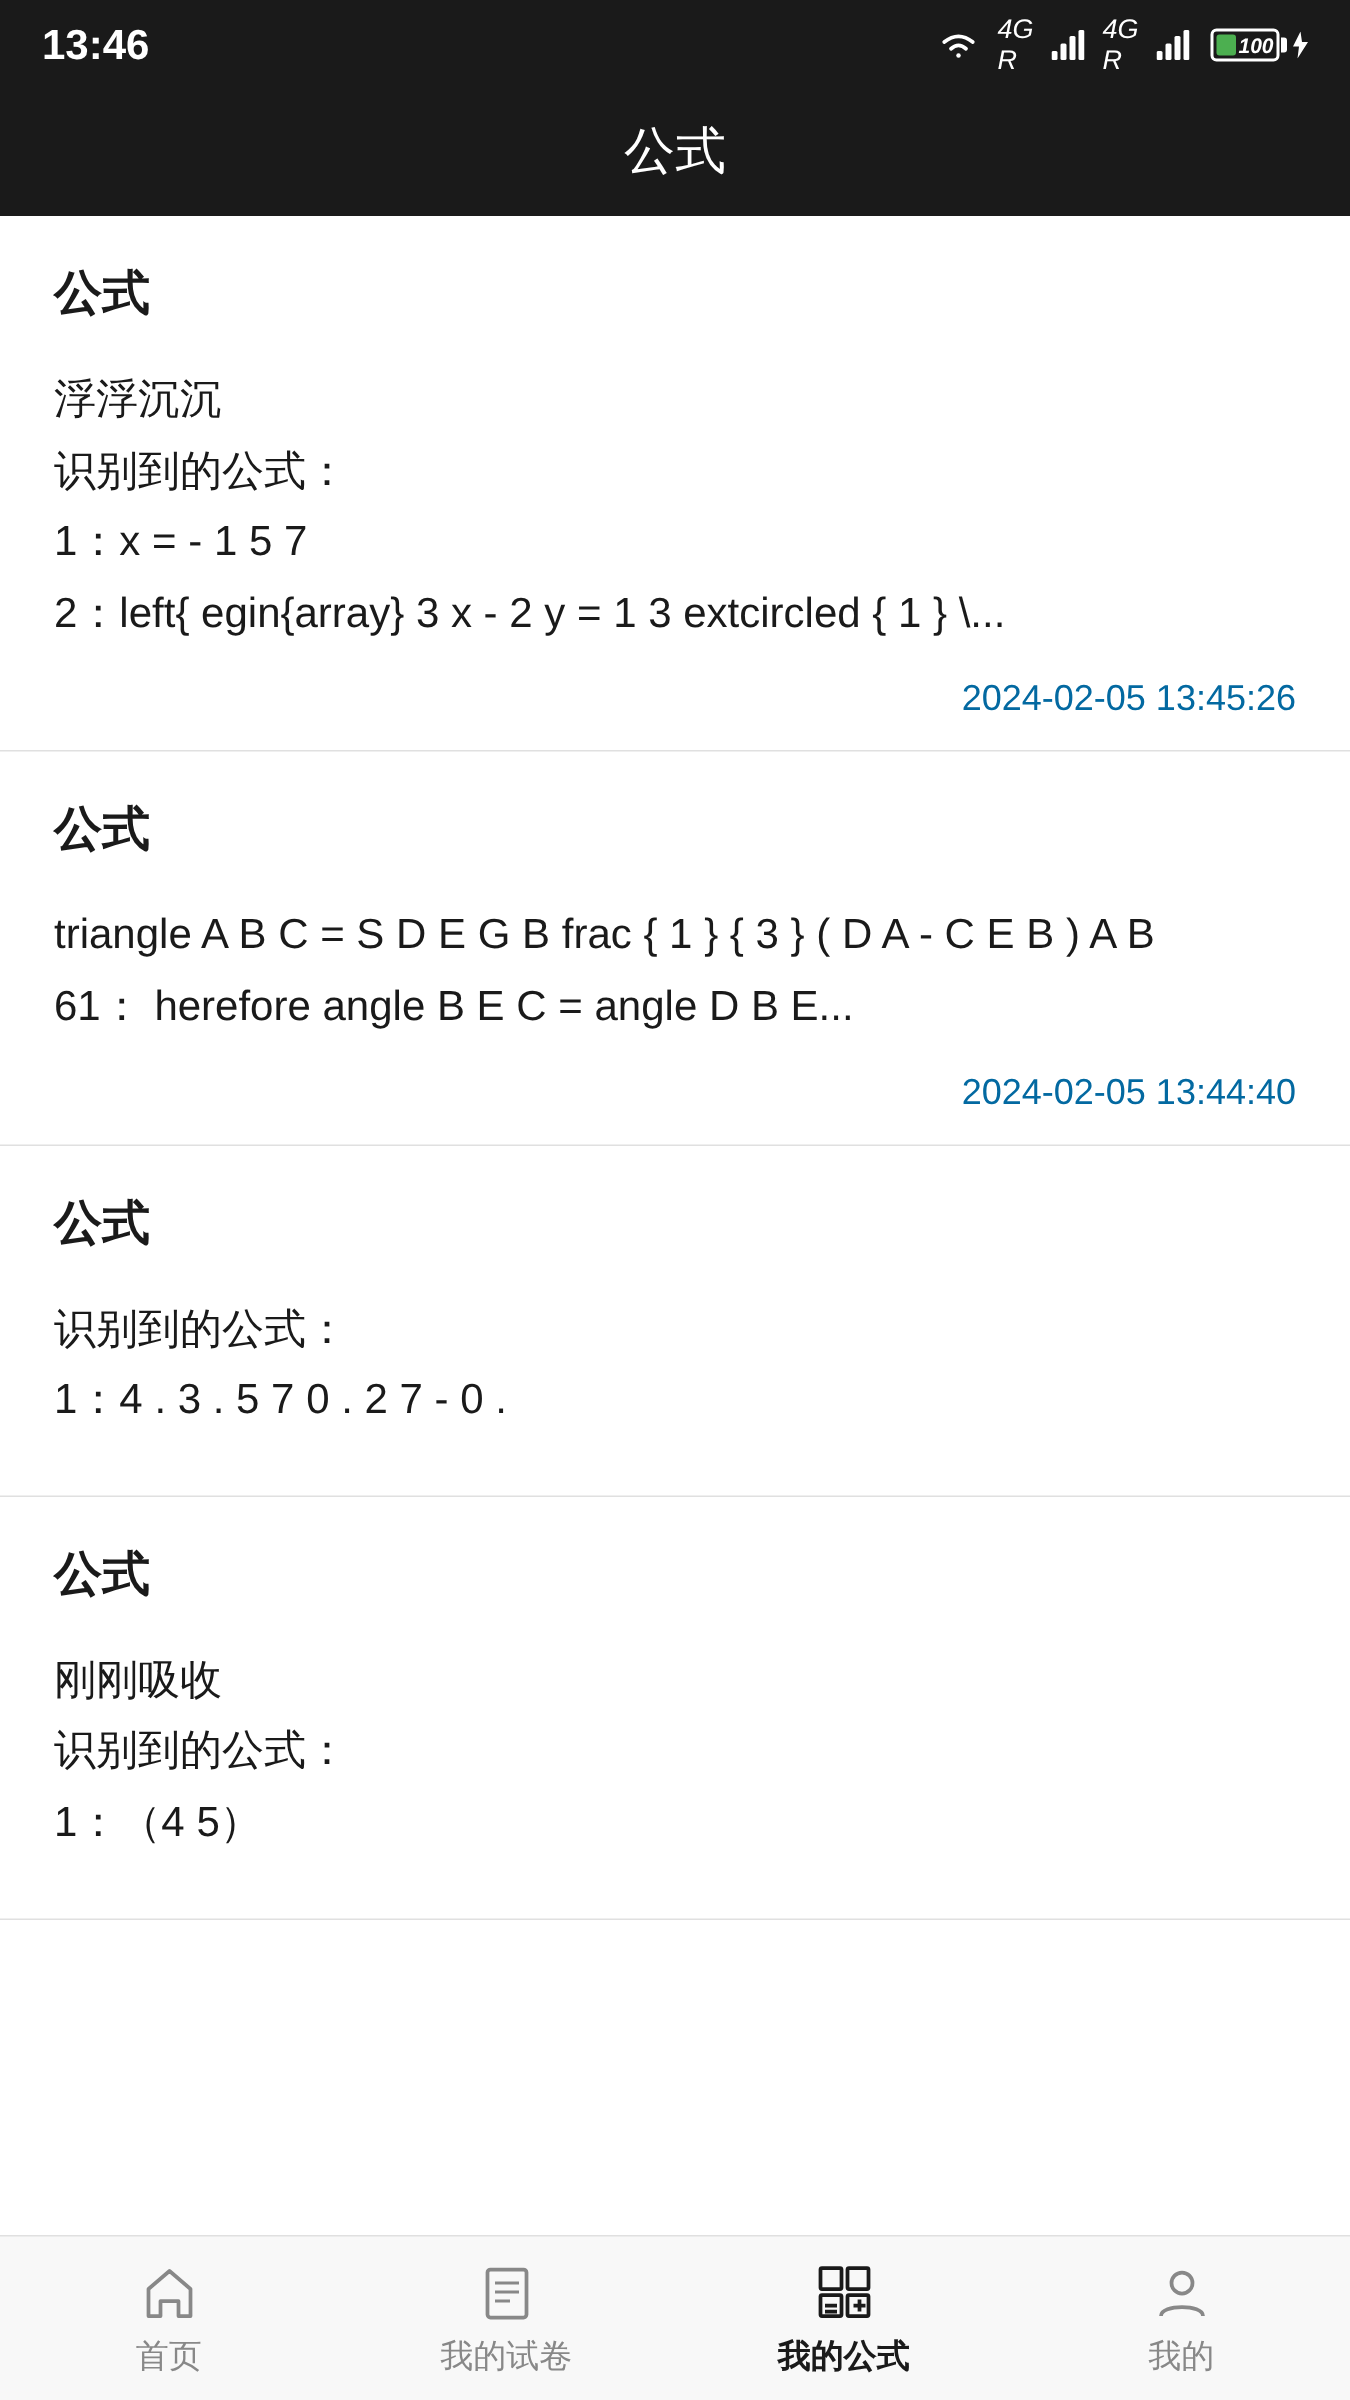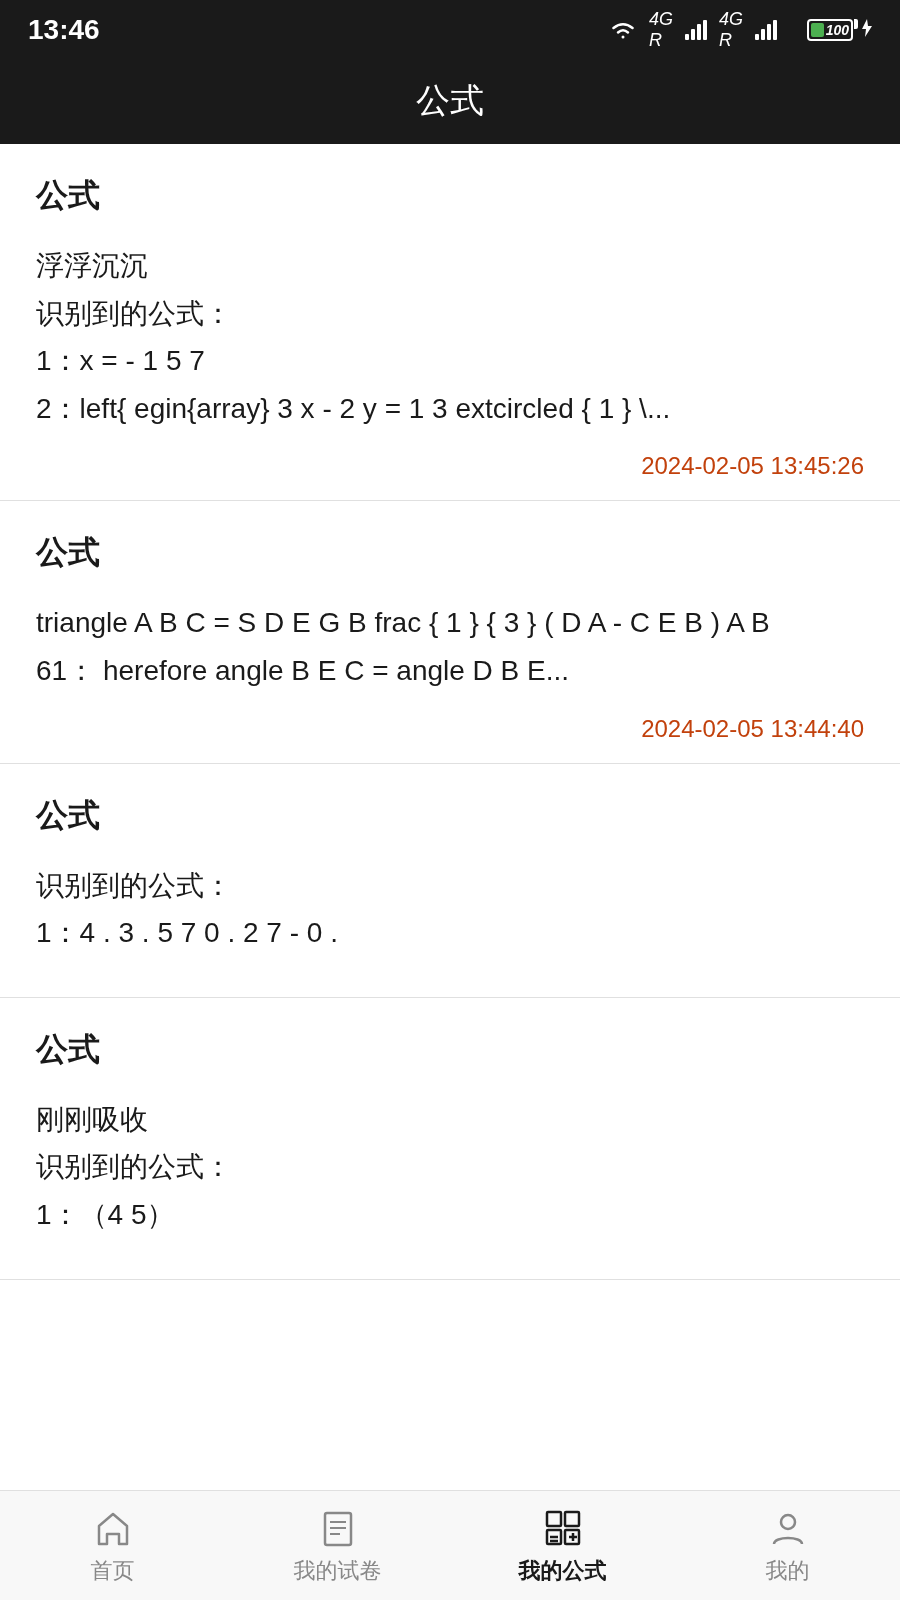--- a/index.html
+++ b/index.html
@@ -68,21 +68,21 @@
     }
     .formula-card-body {
       font-size: 28px;
       color: #1a1a1a;
       line-height: 1.7;
       margin-bottom: 20px;
     }
     .formula-card-time {
       text-align: right;
       font-size: 24px;
-      color: #c2410c;
+      color: #0369a1;
       margin-top: 10px;
     }
 
     
     .bottom-nav {
       background: #f8f8f8;
       border-top: 1px solid #e0e0e0;
       display: flex;
       justify-content: space-around;
       align-items: center;
@@ -146,21 +146,21 @@
     </svg>
 
     <span style="font-size:18px;color:#fff;margin:0 2px">4G<br style="line-height:0">R</span>
     <svg width="22" height="20" viewBox="0 0 22 20">
       <rect x="0" y="14" width="4" height="6" fill="#fff" rx="1"></rect>
       <rect x="6" y="9" width="4" height="11" fill="#fff" rx="1"></rect>
       <rect x="12" y="4" width="4" height="16" fill="#fff" rx="1"></rect>
       <rect x="18" y="0" width="4" height="20" fill="#fff" rx="1"></rect>
     </svg>
 
-    <div style="display:inline-flex;align-items:flex-start;margin-left:20px">
+    <div style="display:inline-flex;align-items:center;margin-left:4px">
       <div style="border:2px solid #fff;border-radius:4px;width:46px;height:22px;padding:2px;display:flex;align-items:center">
         <div style="background:#4caf50;height:100%;width:90%;border-radius:2px"></div>
         <span style="font-size:14px;color:#fff;margin-left:2px;font-weight:bold">100</span>
       </div>
       <div style="width:4px;height:10px;background:#fff;border-radius:0 2px 2px 0;margin-left:1px"></div>
 
       <svg width="12" height="18" viewBox="0 0 12 18" style="margin-left:2px">
         <path d="M7 0 L2 10 H6 L5 18 L12 7 H8 Z" fill="#fff"></path>
       </svg>
     </div>

